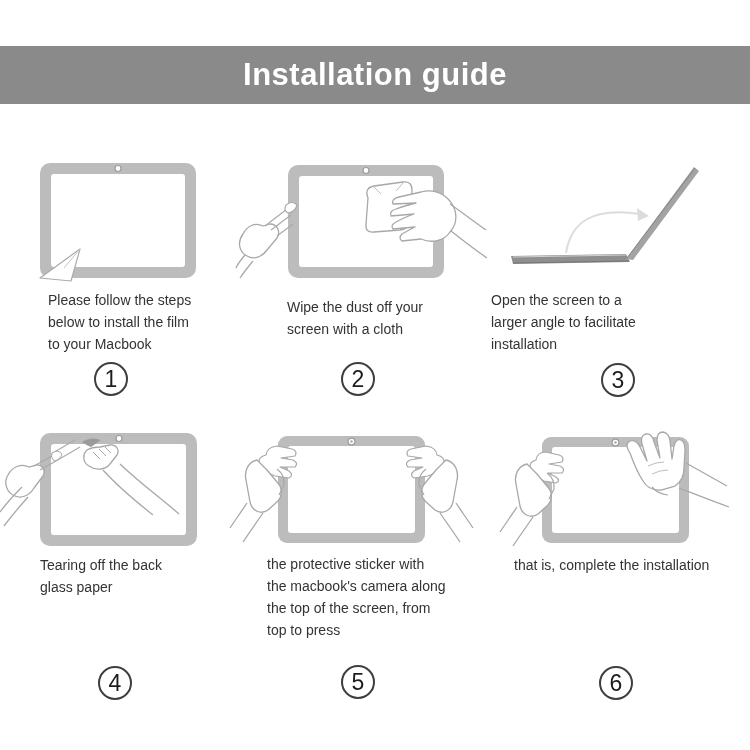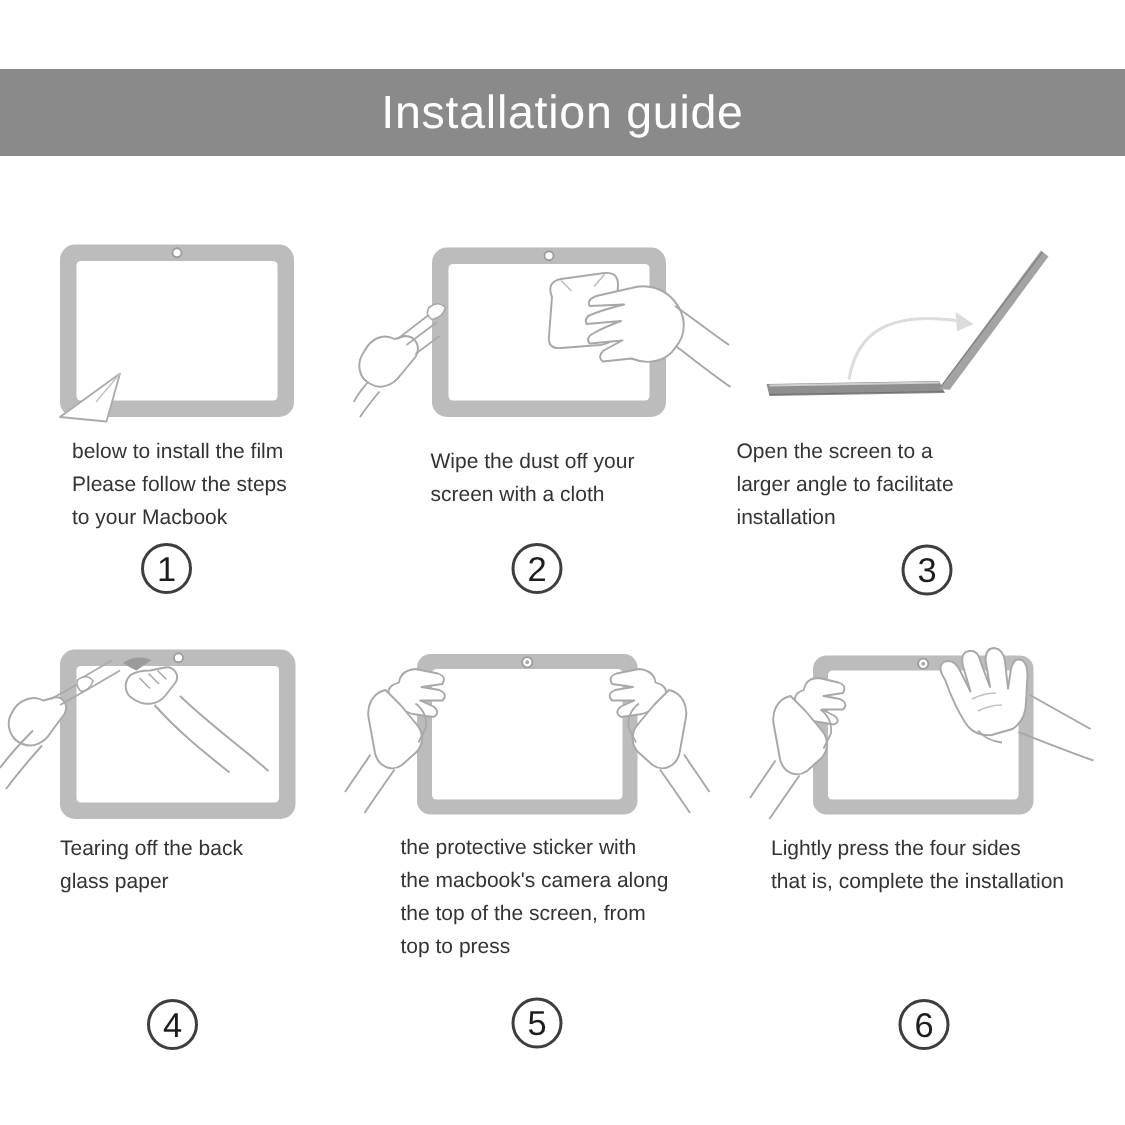--- a/index.html
+++ b/index.html
@@ -1,20 +1,20 @@
 <!DOCTYPE html>
 <html><head>
 <meta charset="utf-8">
 <style>
   html,body{margin:0;padding:0;background:#ffffff;}
   .page{position:relative;width:750px;height:750px;background:#ffffff;overflow:hidden;
         font-family:"Liberation Sans","DejaVu Sans",sans-serif;}
   .header{position:absolute;left:0;top:46px;width:750px;height:58px;background:#8a8a8a;
           display:flex;align-items:center;justify-content:center;}
-  .header h1{margin:0;font-size:31px;font-weight:400;color:#ffffff;letter-spacing:.5px;}
+  .header h1{margin:0;font-size:31px;font-weight:700;color:#ffffff;letter-spacing:.5px;}
   .illus{position:absolute;}
   .caption{position:absolute;font-size:14px;line-height:22px;color:#333333;}
   .caption div{white-space:nowrap;}
   .num{position:absolute;width:34px;height:34px;box-sizing:border-box;border:2px solid #3e3e3e;
        border-radius:50%;display:flex;align-items:center;justify-content:center;
        font-size:23px;color:#1d1d1d;background:#ffffff;}
   
   #svg1{left:20px;top:152px;width:215px;height:138px;}
   #svg2{left:235px;top:152px;width:255px;height:138px;}
   #svg3{left:495px;top:152px;width:255px;height:138px;}
@@ -106,22 +106,22 @@
     <path d="M527 464 C518 466 514 475 516 484 L520 506 C522 515 531 519 538 514 L548 505 C553 499 552 491 547 486 L537 474 Z" fill="#ffffff" stroke="#a8a8a8" stroke-width="1.3" stroke-linejoin="round"></path>
     <path d="M547 473 Q555 479 554 489 L549 499" fill="none" stroke="#a8a8a8" stroke-width="1.2"></path>
     <path d="M517 507 C511 516 506 523 500 532 M533 517 C526 527 519 537 513 546" stroke="#a8a8a8" stroke-width="1.3" fill="none"></path>
     <path d="M630 453 Q624 444 630 441 Q636 439 640 447 L647 461 L642 444 Q640 435 646 434 Q652 433 654 442 L660 458 L657 440 Q657 432 663 432 Q669 433 670 441 L672 459 L674 446 Q676 438 681 440 Q685 442 685 450 L684 468 Q684 480 675 486 L661 490 Q649 491 643 481 Q636 470 630 453 Z" fill="#ffffff" stroke="#a8a8a8" stroke-width="1.3" stroke-linejoin="round"></path>
     <path d="M648 466 Q656 462 664 462 M652 474 Q660 470 668 470" stroke="#bdbdbd" stroke-width="1" fill="none"></path>
     <path d="M652 487 Q658 494 668 495" stroke="#a8a8a8" stroke-width="1.2" fill="none"></path>
     <path d="M686 463 C700 471 713 478 727 486 M679 488 C697 495 712 501 729 507" stroke="#a8a8a8" stroke-width="1.3" fill="none"></path>
   </svg>
 
   <div id="cap1" class="caption">
+    <div>Please follow the steps</div>
     <div>below to install the film</div>
-    <div>Please follow the steps</div>
     <div>to your Macbook</div>
   </div>
   <div id="cap2" class="caption">
     <div>Wipe the dust off your</div>
     <div>screen with a cloth</div>
   </div>
   <div id="cap3" class="caption">
     <div>Open the screen to a</div>
     <div>larger angle to facilitate</div>
     <div>installation</div>
@@ -130,21 +130,20 @@
     <div>Tearing off the back</div>
     <div>glass paper</div>
   </div>
   <div id="cap5" class="caption">
     <div>the protective sticker with</div>
     <div>the macbook's camera along</div>
     <div>the top of the screen, from</div>
     <div>top to press</div>
   </div>
   <div id="cap6" class="caption">
-    <div>Lightly press the four sides</div>
     <div>that is, complete the installation</div>
   </div>
 
   <div id="num1" class="num">
       <span>1</span>
     </div>
   <div id="num2" class="num">
       <span>2</span>
     </div>
   <div id="num3" class="num">

